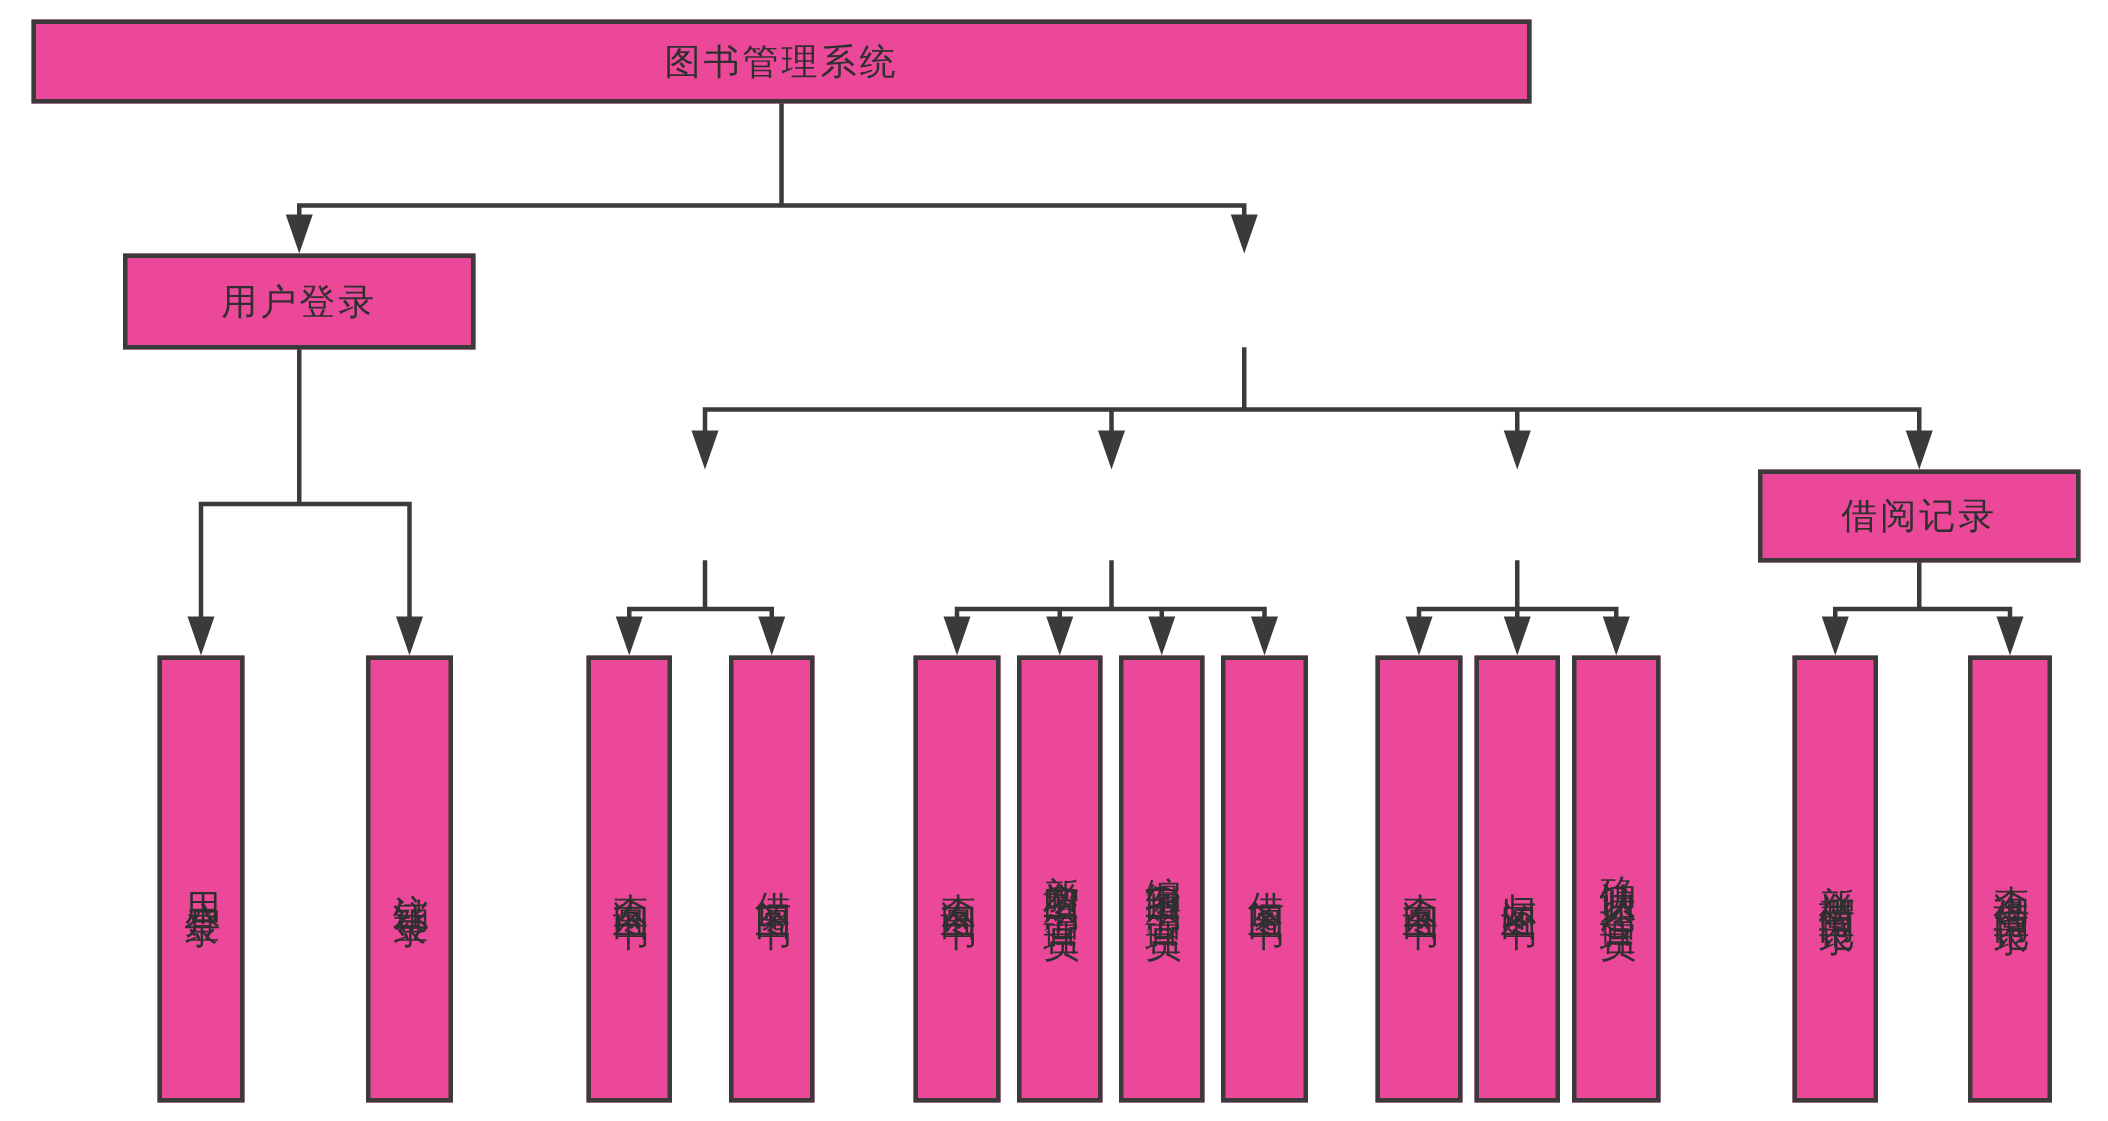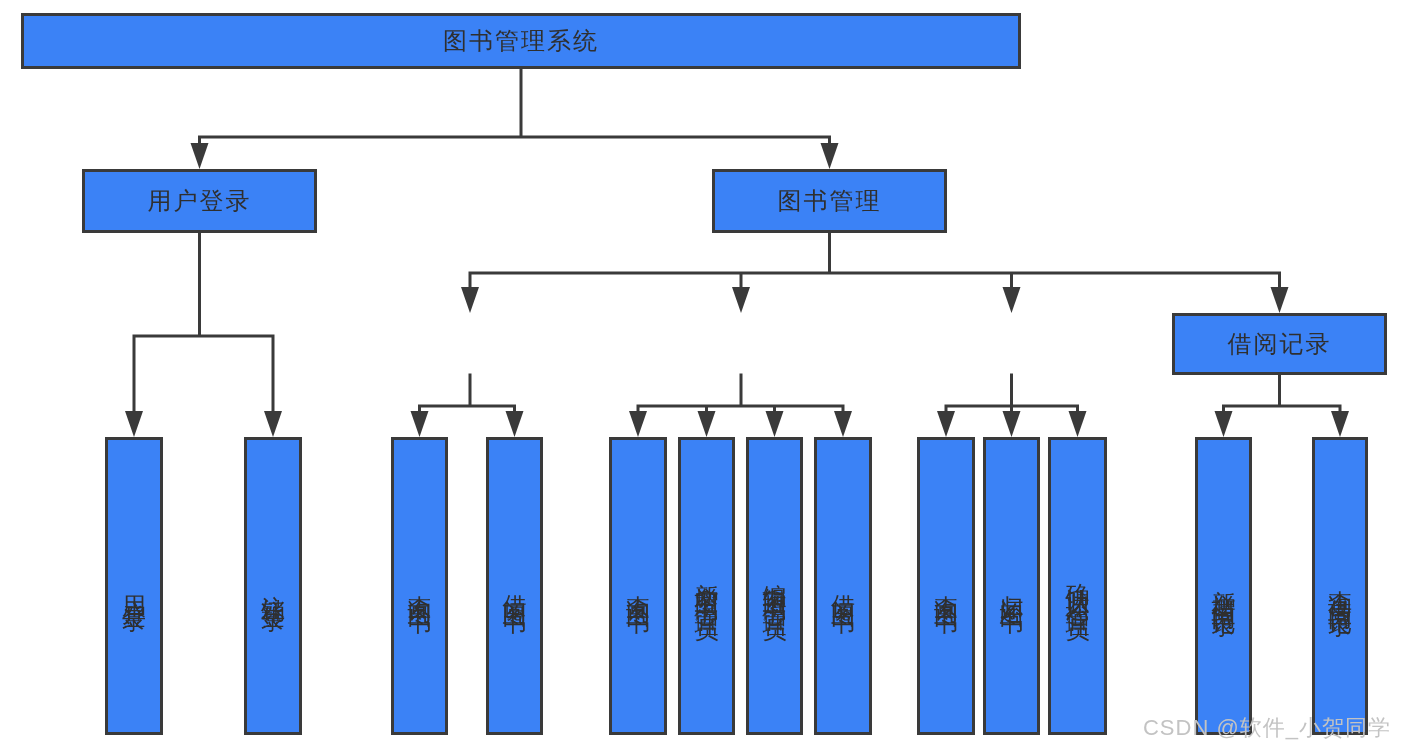--- a/index.html
+++ b/index.html
@@ -14,21 +14,21 @@
   .connector-layer {
     position: absolute;
     left: 0; top: 0;
     width: 1405px; height: 747px;
     z-index: 1;
   }
   .node {
     position: absolute;
     box-sizing: border-box;
     border: 3px solid #3a3a3a;
-    background: #3b82f6;
+    background: #ec4899;
     color: #2f2f2f;
     display: flex;
     align-items: center;
     justify-content: center;
     z-index: 2;
     text-align: left;
   }
   .node.h {
     font-size: 24px;
     letter-spacing: 2px;
@@ -78,24 +78,22 @@
       <polygon points="834,411 852,411 843,437" fill="#3a3a3a"></polygon>
       <path d="M1011.5 375 L1011.5 406 M946 406 L1077.5 406 M946 406 L946 417 M1011.5 406 L1011.5 417 M1077.5 406 L1077.5 417" stroke="#3a3a3a" stroke-width="3" fill="none" stroke-linecap="square"></path>
       <polygon points="937,411 955,411 946,437" fill="#3a3a3a"></polygon>
       <polygon points="1002.5,411 1020.5,411 1011.5,437" fill="#3a3a3a"></polygon>
       <polygon points="1068.5,411 1086.5,411 1077.5,437" fill="#3a3a3a"></polygon>
       <path d="M1279.5 375 L1279.5 406 M1223.5 406 L1340 406 M1223.5 406 L1223.5 417 M1340 406 L1340 417" stroke="#3a3a3a" stroke-width="3" fill="none" stroke-linecap="square"></path>
       <polygon points="1214.5,411 1232.5,411 1223.5,437" fill="#3a3a3a"></polygon>
       <polygon points="1331,411 1349,411 1340,437" fill="#3a3a3a"></polygon>
     </svg>
 
-  <div class="watermark">CSDN @软件_小贺同学</div>
 <div class="node h" style="left: 21px; top: 13px; width: 1000px; height: 56px; border-color: rgb(58, 58, 58); color: rgb(47, 47, 47);">图书管理系统</div>
     <div class="node h" style="left: 82px; top: 169px; width: 235px; height: 64px; border-color: rgb(58, 58, 58); color: rgb(47, 47, 47);">用户登录</div>
-    <div class="node h" style="left: 712px; top: 169px; width: 235px; height: 64px; border-color: rgb(58, 58, 58); color: rgb(47, 47, 47);">图书管理</div>
     <div class="node h" style="left: 1172px; top: 313px; width: 215px; height: 62px; border-color: rgb(58, 58, 58); color: rgb(47, 47, 47);">借阅记录</div>
     <div class="node v" style="left: 105px; top: 437px; width: 58px; height: 298px; border-color: rgb(58, 58, 58); color: rgb(47, 47, 47);">用户登录</div>
     <div class="node v" style="left: 244px; top: 437px; width: 58px; height: 298px; border-color: rgb(58, 58, 58); color: rgb(47, 47, 47);">注销登录</div>
     <div class="node v" style="left: 391px; top: 437px; width: 57px; height: 298px; border-color: rgb(58, 58, 58); color: rgb(47, 47, 47);">查询图书</div>
     <div class="node v" style="left: 486px; top: 437px; width: 57px; height: 298px; border-color: rgb(58, 58, 58); color: rgb(47, 47, 47);">借阅图书</div>
     <div class="node v" style="left: 609px; top: 437px; width: 58px; height: 298px; border-color: rgb(58, 58, 58); color: rgb(47, 47, 47);">查询图书</div>
     <div class="node v" style="left: 678px; top: 437px; width: 57px; height: 298px; border-color: rgb(58, 58, 58); color: rgb(47, 47, 47);">新增图书（管理员）</div>
     <div class="node v" style="left: 746px; top: 437px; width: 57px; height: 298px; border-color: rgb(58, 58, 58); color: rgb(47, 47, 47);">编辑图书（管理员）</div>
     <div class="node v" style="left: 814px; top: 437px; width: 58px; height: 298px; border-color: rgb(58, 58, 58); color: rgb(47, 47, 47);">借阅图书</div>
     <div class="node v" style="left: 917px; top: 437px; width: 58px; height: 298px; border-color: rgb(58, 58, 58); color: rgb(47, 47, 47);">查询图书</div>

